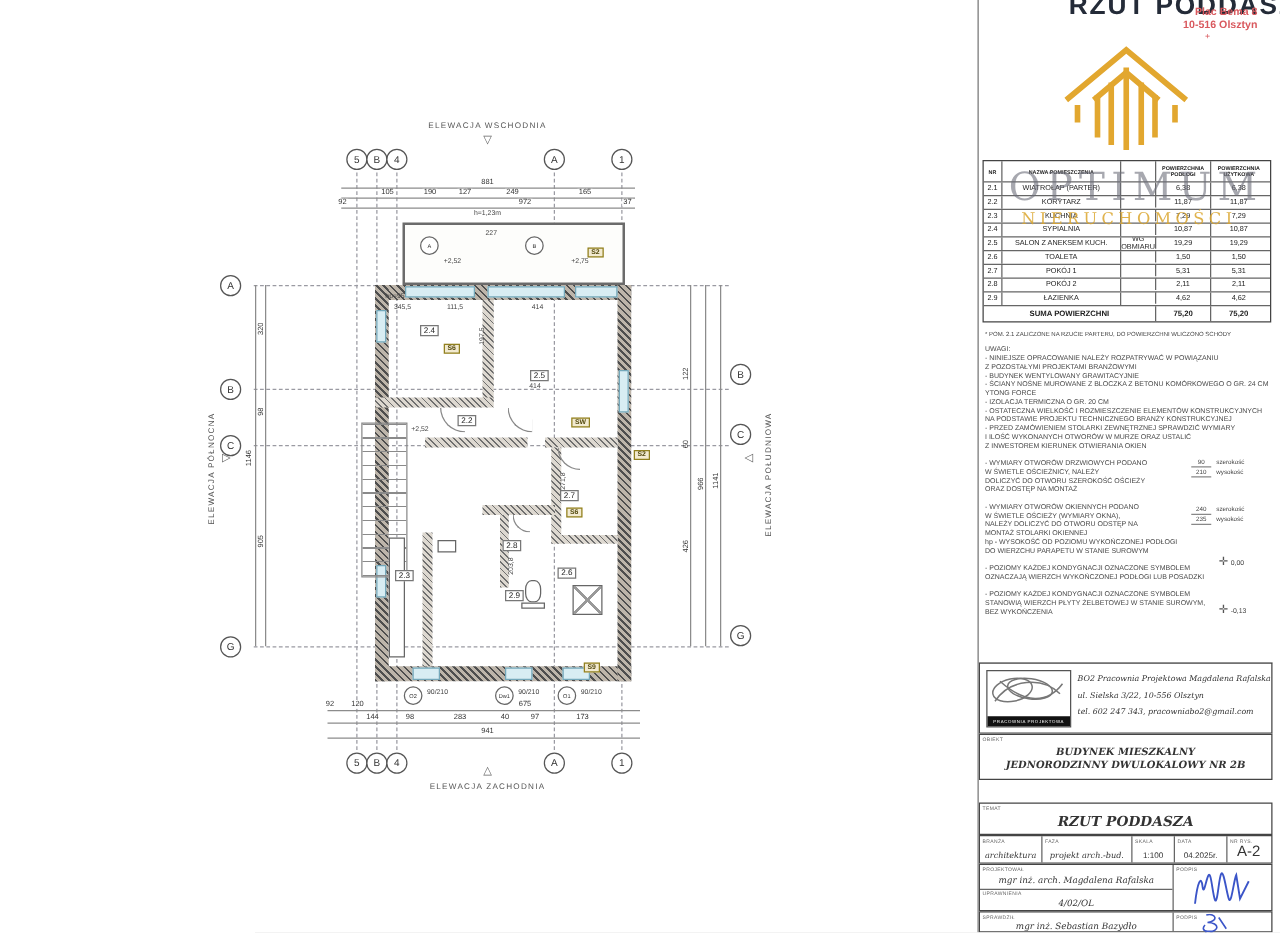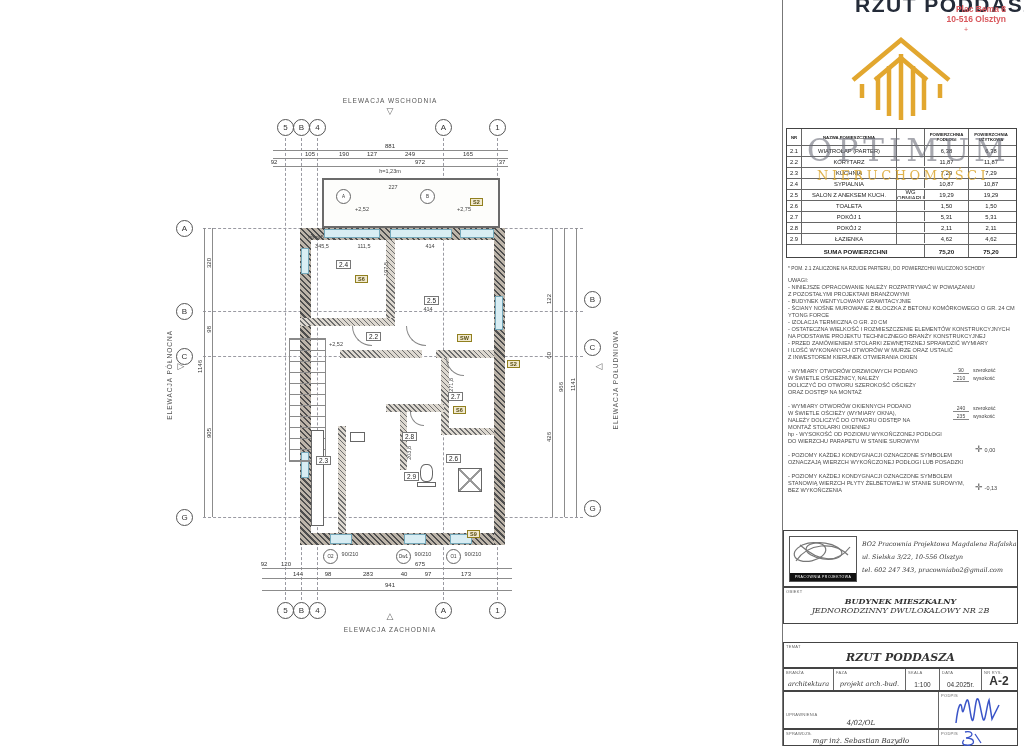--- a/index.html
+++ b/index.html
@@ -413,21 +413,21 @@
       <div id="stamp-text" class="ital">
         <div>BO2 Pracownia Projektowa Magdalena Rafalska</div>
         <div>ul. Sielska 3/22, 10-556 Olsztyn</div>
         <div>tel. 602 247 343, pracowniabo2@gmail.com</div>
       </div>
     </div>
 
     <div class="box" style="top:587px;height:37px;text-align:center;">
       <span class="boxlab">OBIEKT</span>
       <div class="ital" style="font-weight:bold;font-size:8px;margin-top:8px;">BUDYNEK MIESZKALNY</div>
-      <div class="ital" style="font-weight:normal;font-size:8px;">JEDNORODZINNY DWULOKALOWY NR 2B</div>
+      <div class="ital" style="font-weight:bold;font-size:8px;">JEDNORODZINNY DWULOKALOWY NR 2B</div>
     </div>
 
 
     <div class="box" style="top:642px;height:26px;text-align:center;">
       <span class="boxlab">TEMAT</span>
       <div class="ital" style="font-weight:bold;font-size:11px;margin-top:8px;">RZUT PODDASZA</div>
     </div>
 
     <div class="box" style="top:668px;height:23px;display:flex;" id="meta-row">
         <div class="metacell" style="width: 50px;">
@@ -441,25 +441,29 @@
         <div class="metacell" style="width: 34px;">
           <span class="boxlab">SKALA</span>
           <span class="" style="font-size: 6.5px;">1:100</span>
         </div>
         <div class="metacell" style="width: 42px;">
           <span class="boxlab">DATA</span>
           <span class="" style="font-size: 6.5px;">04.2025r.</span>
         </div>
         <div class="metacell" style="width: 34px;">
           <span class="boxlab">NR RYS.</span>
-          <span class="" style="font-size: 12px; font-weight: bold;">A-2</span>
+          <span class="" style="font-size: 12px; font-weight: normal;">A-2</span>
         </div>
       </div>
 
     <div class="box" style="top:691px;height:38px;">
+      <div style="position:absolute;left:0;top:0;width:154px;height:19px;border-bottom:1px solid #666;">
+        <span class="boxlab">PROJEKTOWAŁ</span>
+        <div class="ital" style="font-size:7px;text-align:center;margin-top:8px;">mgr inż. arch. Magdalena Rafalska</div>
+      </div>
       <div style="position:absolute;left:0;top:19px;width:154px;height:18px;">
         <span class="boxlab">UPRAWNIENIA</span>
         <div class="ital" style="font-size:7px;text-align:center;margin-top:8px;">4/02/OL</div>
       </div>
       <div class="signcell" style="position:absolute;left:154px;top:0;width:78px;height:36px;">
         <span class="boxlab">PODPIS</span>
         <svg width="50" height="32" viewBox="0 0 50 32" style="position:absolute;left:14px;top:3px;">
           <path d="M3 28 C5 10 8 5 9 14 C10 23 12 7 14 5 C16 3 17 20 19 25 C21 29 22 7 24 4 C26 1 28 18 30 24 C32 30 34 9 36 5 L39 24 L46 10" stroke="#3B55C8" stroke-width="1.5" fill="none"></path>
         </svg>
       </div>

